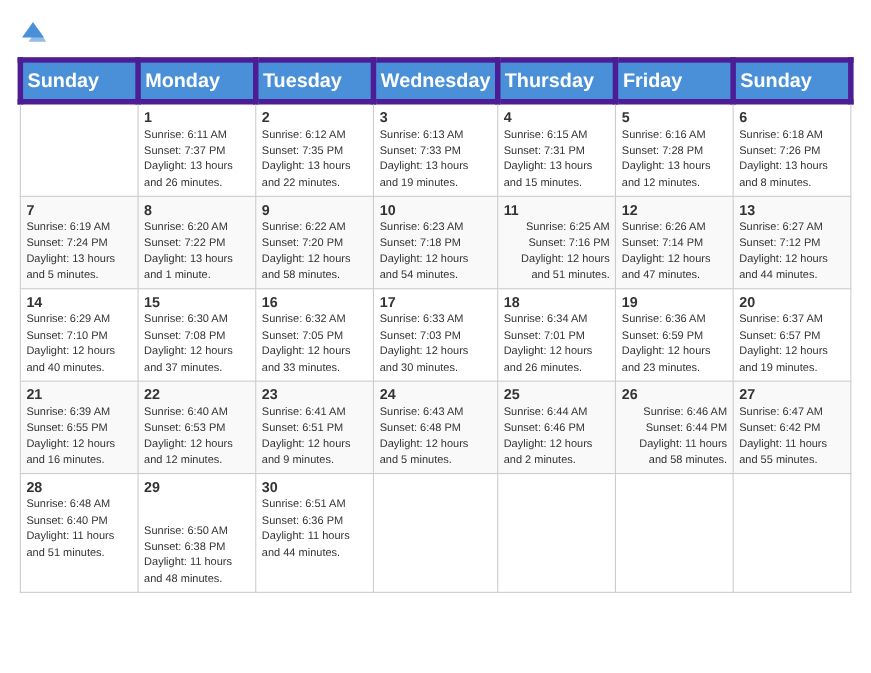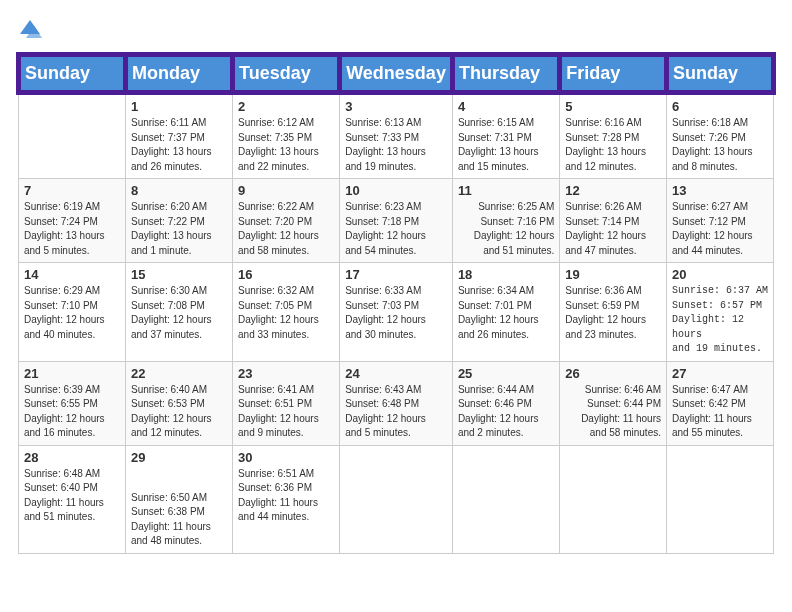--- a/index.html
+++ b/index.html
@@ -264,21 +264,21 @@
         </td>
         <td>
           <span class="day-number">19</span>
           <div class="day-info" style="white-space: pre-line;">Sunrise: 6:36 AM
 Sunset: 6:59 PM
 Daylight: 12 hours
 and 23 minutes.</div>
         </td>
         <td>
           <span class="day-number">20</span>
-          <div class="day-info" style="white-space: pre-line; font-family: Liberation Mono, monospace;">Sunrise: 6:37 AM
+          <div class="day-info" style="white-space: pre-line;">Sunrise: 6:37 AM
 Sunset: 6:57 PM
 Daylight: 12 hours
 and 19 minutes.</div>
         </td>
       </tr>
       <tr>
         <td>
           <span class="day-number">21</span>
           <div class="day-info" style="white-space: pre-line;">Sunrise: 6:39 AM
 Sunset: 6:55 PM

